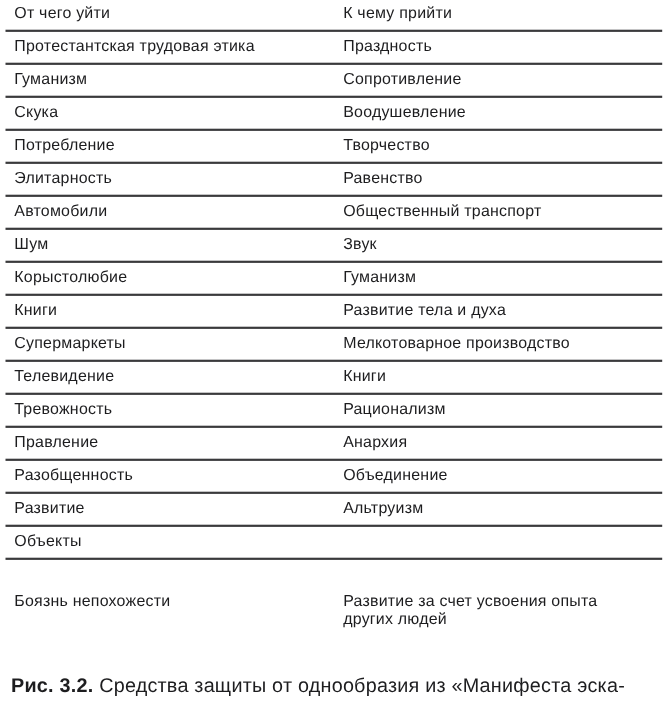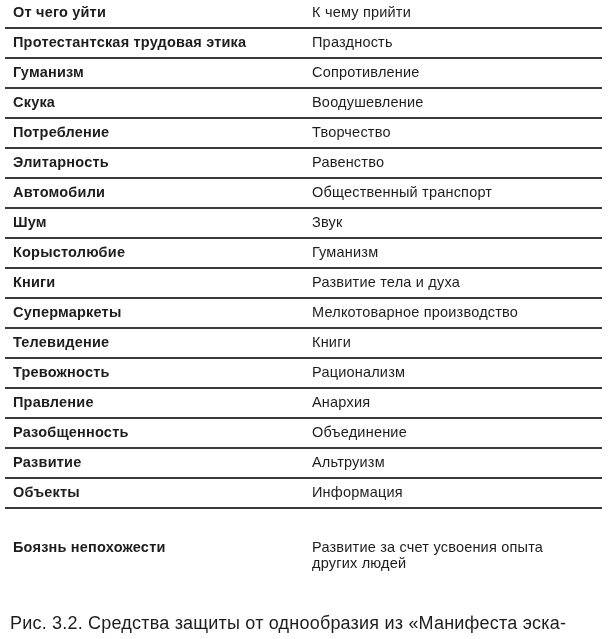--- a/index.html
+++ b/index.html
@@ -36,34 +36,33 @@
   .cell {
     font-size: 14.5px;
     line-height: 16px;
     letter-spacing: 0.2px;
   }
   .col-from {
     flex: none;
     width: 299px;
     padding-right: 13px;
     box-sizing: border-box;
-    font-weight: bold;
   }
   .col-to {
     flex: 1;
     white-space: pre-line;
   }
   .caption {
     margin: 29px 8px 0 10px;
     font-size: 18px;
     line-height: 32px;
     letter-spacing: 0.2px;
   }
   .caption .cap-label {
-    font-weight: normal;
+    font-weight: bold;
   }
   .caption .cap-text {
     white-space: pre-line;
   }
 </style>
 </head>
 <body>
 
 <div class="page">
 
@@ -143,21 +142,20 @@
     <div class="cell col-to">Объединение</div>
   </div>
 
   <div class="row">
     <div class="cell col-from">Развитие</div>
     <div class="cell col-to">Альтруизм</div>
   </div>
 
   <div class="row">
     <div class="cell col-from">Объекты</div>
-    <div class="cell col-to">Информация</div>
   </div>
 
   <div class="row">
     <div class="cell col-from">Боязнь непохожести</div>
     <div class="cell col-to">Развитие за счет усвоения опыта
 других людей</div>
   </div>
 </div>
   </div>
 

